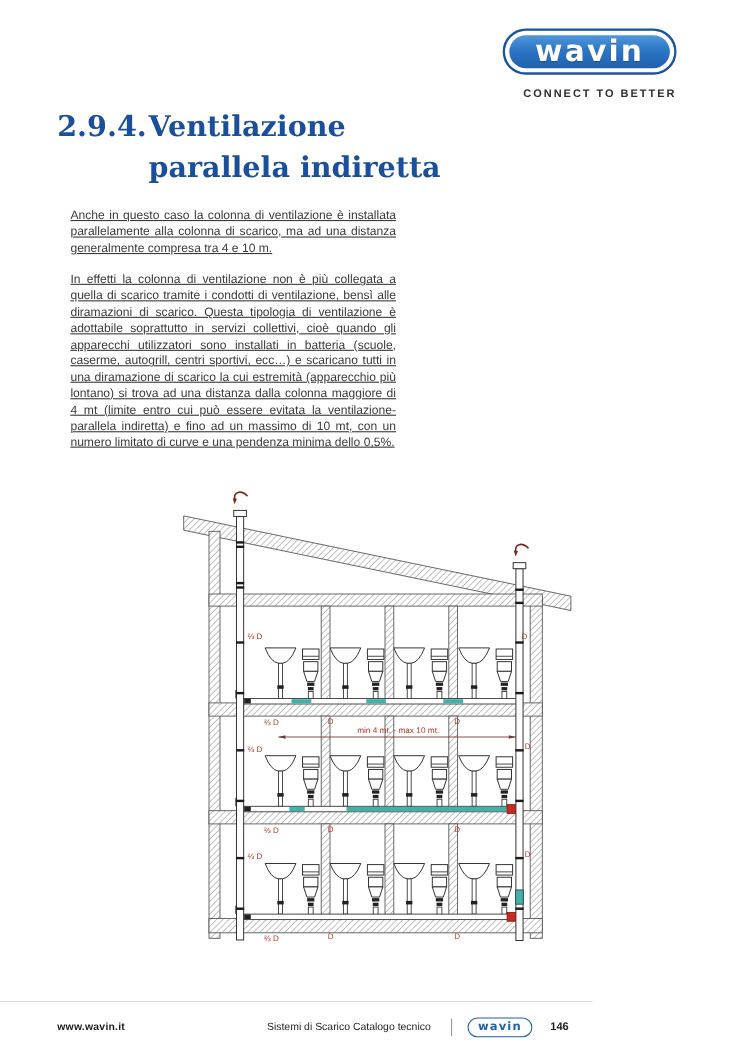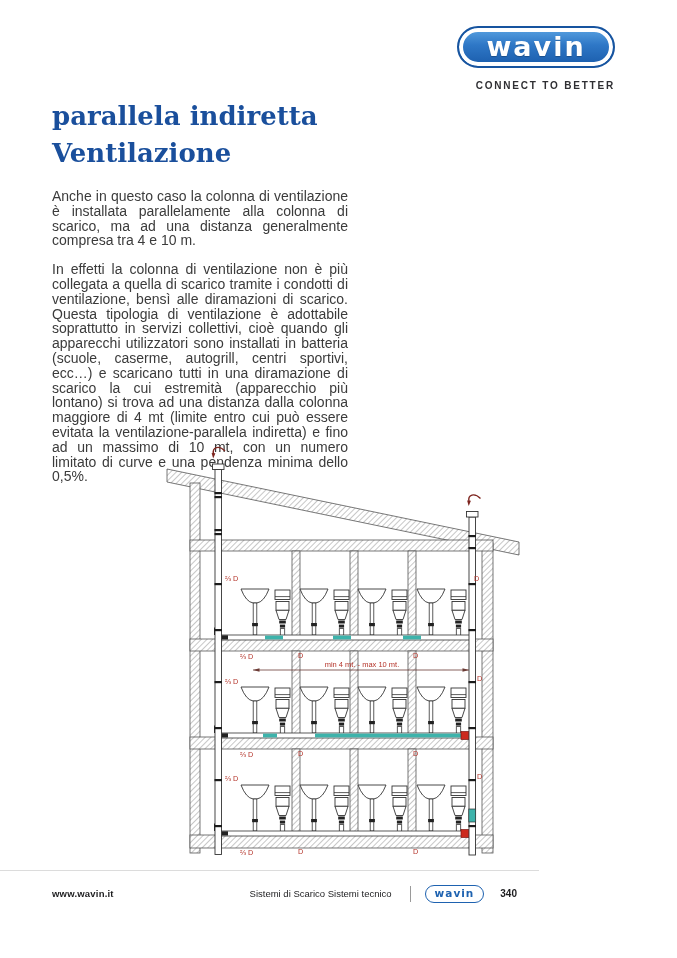--- a/index.html
+++ b/index.html
@@ -25,30 +25,30 @@
     color:#2f2f33;white-space:nowrap;text-align:right;
   }
   
   .title{
     position:absolute;top:98px;left:52px;display:flex;
     font-family:"DejaVu Serif",serif;font-weight:bold;color:#1a4f9c;
     font-size:26px;line-height:37px;
   }
   .title .num{width:83px;}
   
-  .copy{position:absolute;top:189px;left:52px;width:296px;
-    font-size:14px;line-height:14.8px;text-align:justify;}
+  .copy{position:absolute;top:189px;left:64px;width:296px;
+    font-size:11px;line-height:14.8px;text-align:justify;text-decoration:underline;}
   .copy p{margin:0 0 14px 0;}
   
   .diagram{position:absolute;left:165px;top:443px;}
   .diagram text{font-family:"Liberation Sans",sans-serif;font-size:7.3px;fill:#b5352b;}
   .diagram text.dim{font-size:7.5px;}
   
   .footer{
-    position:absolute;left:0;top:870px;width:539px;border-top:1px solid #dcdcdc;
+    position:absolute;left:0;top:910px;width:539px;border-top:1px solid #dcdcdc;
   }
   .footer-row{
     margin:14px 22px 0 52px;display:flex;align-items:center;font-size:9.5px;color:#1d1d1f;
   }
   .footer .site{font-weight:bold;letter-spacing:.2px;}
   .footer .spacer{flex:1;}
   .footer .doc b{font-weight:normal;}
   .footer .divider{width:1px;height:16px;background:#9a9a9a;margin:0 14px 0 18px;}
   .footer .mini-logo{
     border:1.6px solid #1e62b0;border-radius:999px;padding:1px 9px 2px 9px;
@@ -61,23 +61,24 @@
 <body>
 
 <div class="brand">
   <div class="logo-pill">
     <span>wavin</span>
   </div>
   <div class="tagline">CONNECT TO BETTER</div>
 </div>
 
 <div class="title">
+  <span class="num">2.9.4.</span>
   <span>
+    <div>Ventilazione</div>
     <div>parallela indiretta</div>
-    <div>Ventilazione</div>
   </span>
 </div>
 
 <div class="copy">
   <p>Anche in questo caso la colonna di ventilazione è installata parallelamente alla colonna di scarico, ma ad una distanza generalmente compresa tra 4 e 10 m.</p>
   <p>In effetti la colonna di ventilazione non è più collegata a quella di scarico tramite i condotti di ventilazione, bensì alle diramazioni di scarico. Questa tipologia di ventilazione è adottabile soprattutto in servizi collettivi, cioè quando gli apparecchi utilizzatori sono installati in batteria (scuole, caserme, autogrill, centri sportivi, ecc…) e scaricano tutti in una diramazione di scarico la cui estremità (apparecchio più lontano) si trova ad una distanza dalla colonna maggiore di 4 mt (limite entro cui può essere evitata la ventilazione-parallela indiretta) e fino ad un massimo di 10 mt, con un numero limitato di curve e una pendenza minima dello 0,5%.</p>
 </div>
 
 <svg class="diagram" width="360" height="430" viewBox="0 0 360 430">
   <defs>
@@ -227,19 +228,19 @@
     <text x="248" y="411">D</text>
   </g>
 </svg>
 
 <div class="footer">
   <div class="footer-row">
     <span class="site">www.wavin.it</span>
     <span class="spacer"></span>
     <span class="doc">
       <b>Sistemi di Scarico</b>
-      <span>Sistemi tecnico</span>
+      <span>Catalogo tecnico</span>
     </span>
     <span class="divider"></span>
     <span class="mini-logo">wavin</span>
-    <span class="page">340</span>
+    <span class="page">146</span>
   </div>
 </div>
 
 </body></html>

